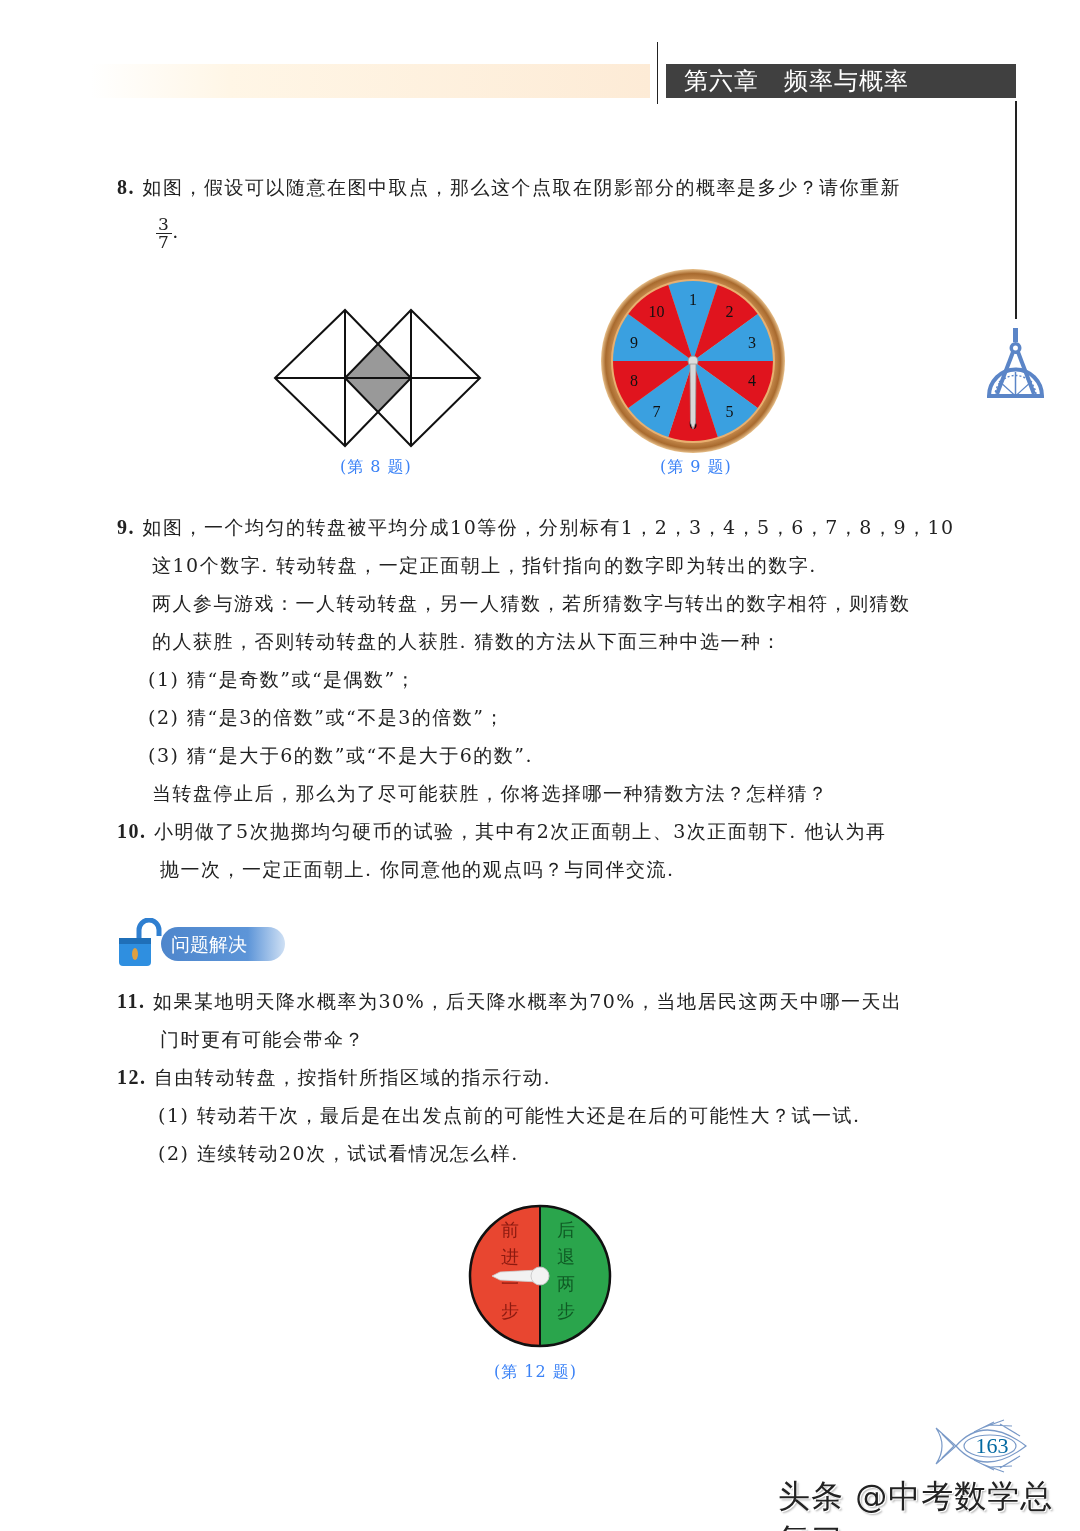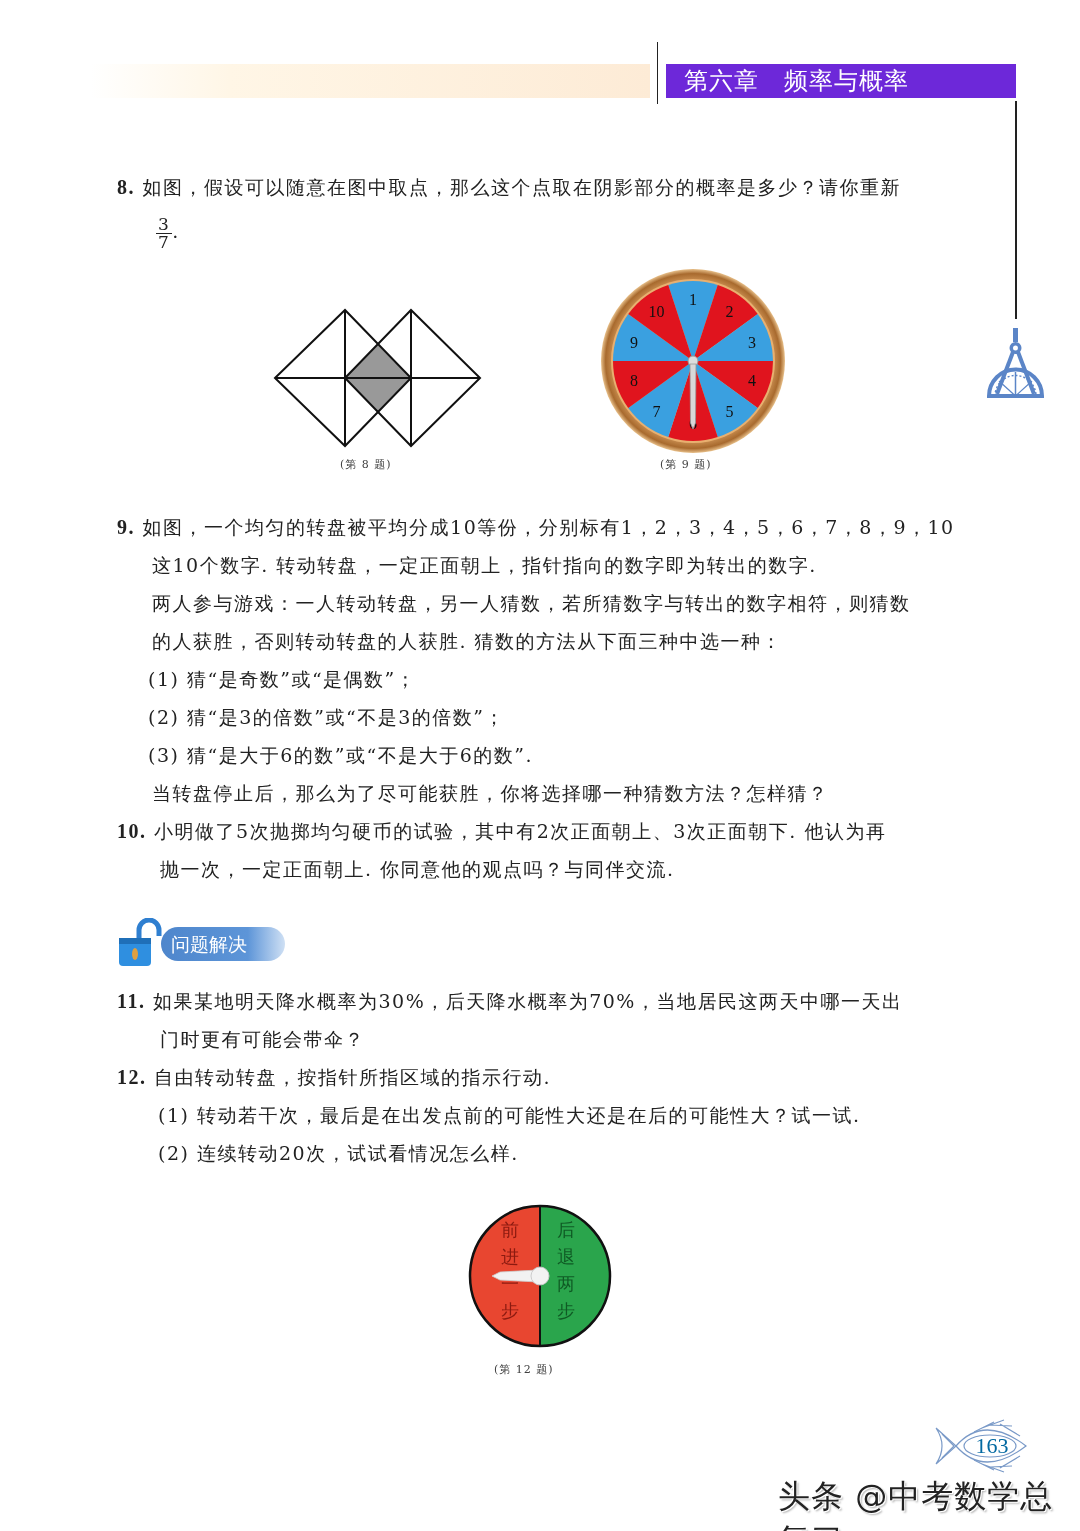--- a/index.html
+++ b/index.html
@@ -2,30 +2,30 @@
 <html><head>
 <meta charset="utf-8">
 <style>
   html, body { margin:0; padding:0; background:#ffffff; }
   body { width:1080px; height:1531px; position:relative; overflow:hidden;
          font-family:"DejaVu Serif","Liberation Serif",serif; color:#222; }
   .abs { position:absolute; }
   .header-grad { left:90px; top:64px; width:560px; height:34px;
     background:linear-gradient(to right, rgba(255,255,255,0), #fff6e6 25%, #fdebd6 100%); }
   .header-vline { left:657px; top:42px; width:1px; height:62px; background:#222; }
-  .chapter-bar { left:666px; top:64px; width:350px; height:34px; background:#6d28d9;
+  .chapter-bar { left:666px; top:64px; width:350px; height:34px; background:#404040;
     color:#fff; font-family:"DejaVu Sans","Liberation Sans",sans-serif; font-size:24px;
     line-height:34px; box-sizing:border-box; padding-left:18px; letter-spacing:1px; white-space:pre; }
   .right-vline { left:1015px; top:101px; width:1.5px; height:218px; background:#222; }
   .q { font-size:19px; line-height:38px; letter-spacing:1.5px; white-space:nowrap; }
   .qnum { font-weight:bold; font-family:"Liberation Serif",serif; font-size:20px; display:inline-block; }
   .frac { display:inline-block; vertical-align:middle; text-align:center; font-size:17px; line-height:17px; margin-left:4px; }
   .frac .num { display:block; border-bottom:1px solid #222; padding:0 2px; }
   .frac .den { display:block; }
-  .caption { font-size:11px; color:#404040; letter-spacing:1px; }
+  .caption { font-size:16px; color:#3b82f6; letter-spacing:1px; }
   .section-badge { left:117px; top:918px; }
   .badge-pill { position:absolute; left:44px; top:9px; width:124px; height:34px; border-radius:17px;
     background:linear-gradient(to right,#4e86cc,#5d95d8 70%,#cfe0f4); color:#fff;
     font-family:"DejaVu Sans","Liberation Sans",sans-serif; font-size:19px; line-height:34px; padding-left:10px; box-sizing:border-box; }
   .page-num { font-family:"Liberation Serif",serif; font-size:22px; color:#0369a1; }
   .watermark { font-family:"DejaVu Sans","Liberation Sans",sans-serif; font-size:32px; color:#222;
     text-shadow: 1px 1px 0 #fff, -1px -1px 0 #fff, 2px 2px 2px rgba(0,0,0,0.3); letter-spacing:1px; }
 </style>
 </head>
 <body>

